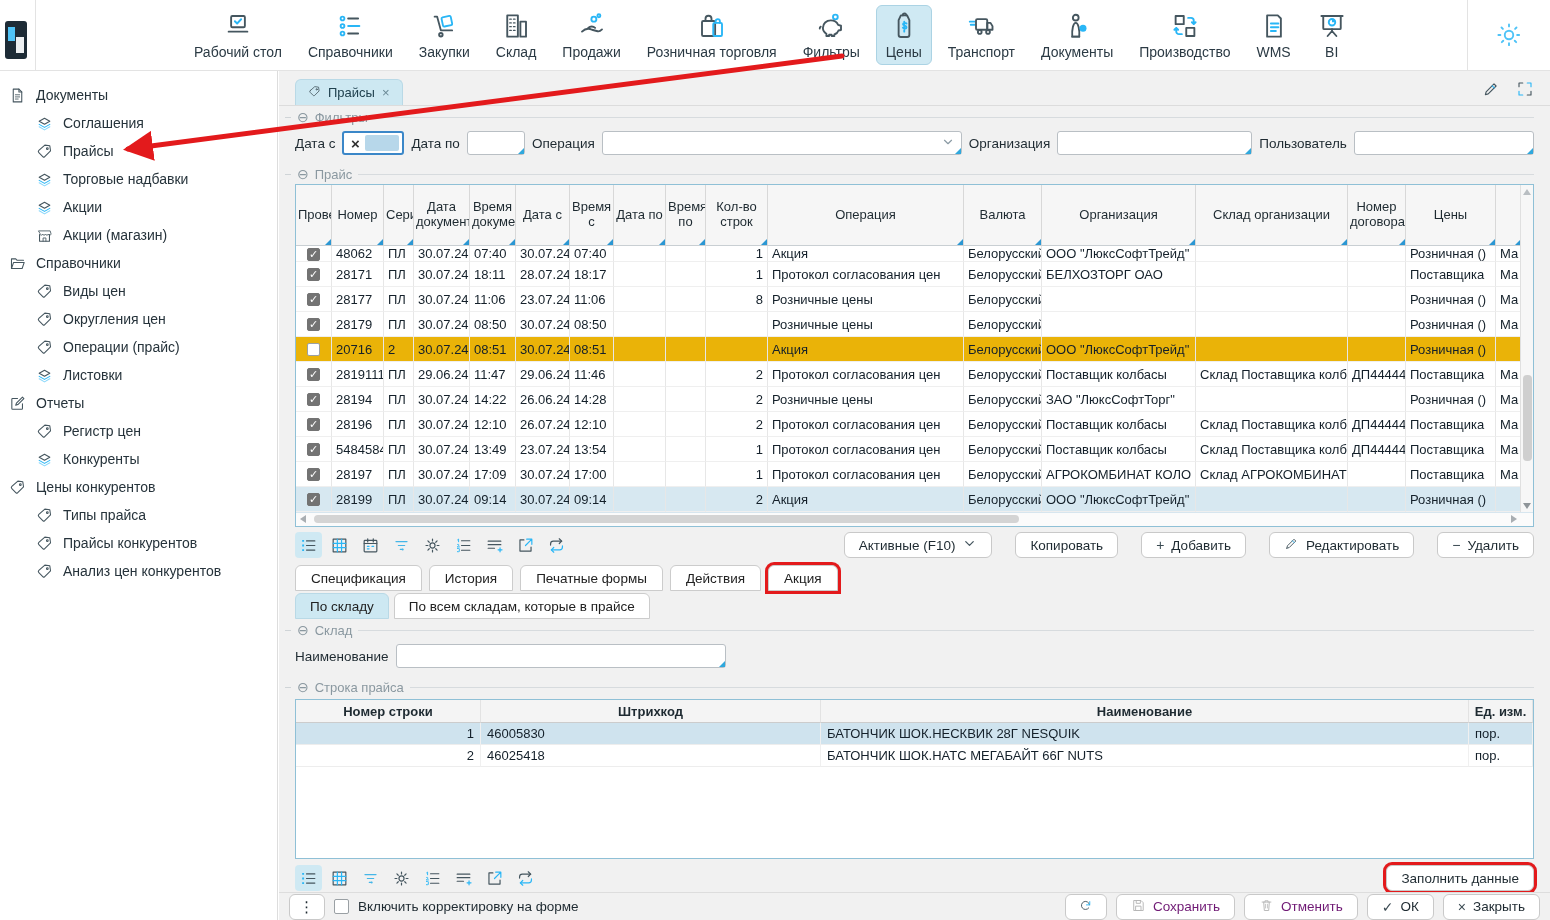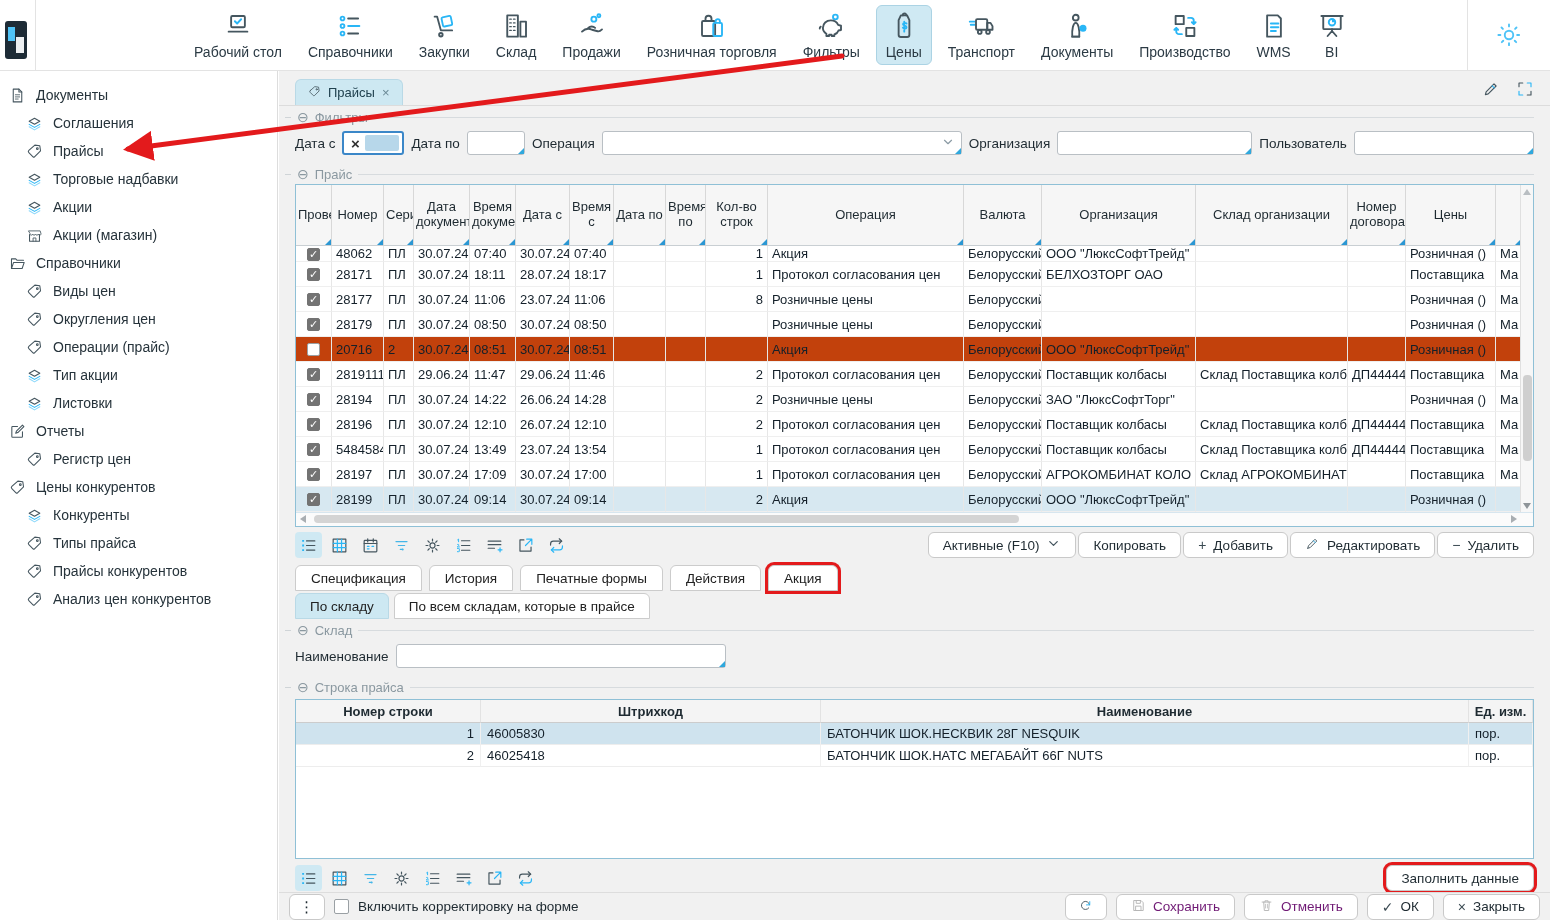--- a/index.html
+++ b/index.html
@@ -27,21 +27,21 @@
   .tright{margin-left:auto;display:flex;align-items:center;height:70px}
   .tsep2{width:1px;height:70px;background:#e3e3e3}
   .theme{margin:0 26px 0 26px;width:30px;height:30px}
   .theme svg{width:30px;height:30px}
 
   
   .sidebar{position:absolute;top:71px;left:0;width:278px;height:849px;background:#fff;
            border-right:1px solid #ddd;padding-top:10px;box-sizing:border-box}
   .side-item{display:flex;align-items:center;gap:10px;height:28px;padding-left:9px;cursor:pointer;
              color:#26333b;font-size:14px;white-space:nowrap}
-  .side-item.lvl1{padding-left:26px}
+  .side-item.lvl1{padding-left:36px}
   .side-item .si{width:17px;height:17px;flex:none}
   .side-item .si svg{width:17px;height:17px}
 
   
   .main{position:absolute;top:71px;left:279px;width:1271px;height:849px;background:#f1f1f1;box-sizing:border-box}
   .tabbar{height:26px;margin-top:8px;padding-left:16px;display:flex;align-items:flex-end;position:relative;border-bottom:1px solid #dcdcdc}
   .page-tab{background:#cde8f2;border:1px solid #b9d9e6;border-bottom:none;border-radius:6px 6px 0 0;
             height:25px;display:flex;align-items:center;gap:7px;padding:0 12px;font-size:13px;color:#20414f;cursor:pointer}
   .page-tab .tabic svg{width:13px;height:13px}
   .tabx{color:#6a8996;font-size:13px;cursor:pointer}
@@ -69,21 +69,21 @@
 
   .table-frame{margin:2px 16px 0;border:1px solid #8fc0d6;background:#fff;position:relative;box-sizing:border-box}
   .grid{border-collapse:separate;border-spacing:0;table-layout:fixed;font-size:13px;width:1226px}
   .grid th{font-weight:400;background:#f6f6f6;border-right:1px solid #d8d8d8;border-bottom:1px solid #c9cfd3;
            padding:1px 2px;position:relative;color:#1e2a31;line-height:1.12;overflow:hidden;height:58px;
            vertical-align:middle;text-align:center;cursor:pointer}
   .grid th::after{content:"";position:absolute;right:0;bottom:0;border-style:solid;border-width:0 0 6px 6px;
                   border-color:transparent transparent #2b97d3 transparent}
   .grid td{border-right:1px solid #e7e7e7;border-bottom:1px solid #efefef;padding:0 4px;white-space:nowrap;
            overflow:hidden;height:24px;background:#fff;color:#14202a}
-  .grid tr.hl-green td{background:#c2410c}
+  .grid tr.hl-green td{background:#eab308}
   .grid tr.hl-sel td{background:#d7e8f1}
   .grid tr.clip td{height:15px;vertical-align:bottom}
   td.num{text-align:right}
   .cbx{width:13px;height:13px;margin:0 auto;border:1px solid #9aa0a4;border-radius:2px;background:#fff;position:relative;box-sizing:border-box}
   .cbx.on{background:#737373;border-color:#737373}
   .cbx.on::after{content:"\2713";color:#fff;font-size:11px;position:absolute;left:1px;top:-1px}
 
   .vscroll{position:absolute;top:0;right:0;width:12px;bottom:13px;background:#f7f7f7;border-left:1px solid #e0e0e0}
   .vup,.vdn{position:absolute;left:2px;width:0;height:0;border-left:4px solid transparent;border-right:4px solid transparent}
   .vup{top:4px;border-bottom:6px solid #b9bec2}
@@ -92,21 +92,21 @@
   .hscroll{height:13px;border-top:1px solid #d7e6ef;background:#fbfbfb;position:relative}
   .hleft,.hright{position:absolute;top:2px;width:0;height:0;border-top:4px solid transparent;border-bottom:4px solid transparent}
   .hleft{left:4px;border-right:6px solid #a9aeb2}
   .hright{right:16px;border-left:6px solid #a9aeb2}
   .hthumb{position:absolute;left:18px;top:2px;height:8px;width:57%;border-radius:4px;background:#d4d4d4}
 
   .tools-row{display:flex;align-items:center;gap:4px;padding:5px 16px 3px}
   .ticon{width:27px;height:26px;display:flex;align-items:center;justify-content:center;border-radius:4px;cursor:pointer}
   .ticon svg{width:19px;height:19px}
   .ticon.active{background:#cfe9f3}
-  .tbtns{margin-left:auto;display:flex;gap:2px}
+  .tbtns{margin-left:auto;display:flex;gap:23px}
   .btn{height:26px;border:1px solid #c9c9c9;border-radius:6px;background:#fff;display:flex;align-items:center;
        gap:7px;padding:0 14px;font-size:13.5px;color:#1e2a31;cursor:pointer;box-sizing:border-box;white-space:nowrap}
   .btn .bic svg{width:15px;height:15px}
   .btn .mark{font-size:14px;color:#3a4a52}
   .btn.disabled{color:#701a75}
   .btn.disabled svg{stroke:#b5b5b5}
 
   .dtabs{display:flex;gap:7px;padding:4px 16px 0}
   .dtab{height:24px;padding:0 15px;background:#fff;border:1px solid #ccc;border-radius:6px 6px 0 0;
         display:flex;align-items:center;font-size:13.5px;cursor:pointer;white-space:nowrap}
@@ -347,58 +347,50 @@
           <circle cx="16" cy="8" r="1.2"></circle>
         </svg></span>
       <span>Операции (прайс)</span>
     </div>
     <div class="side-item lvl1">
       <span class="si"><svg viewBox="0 0 24 24">
           <path d="M12 4.5l7.5 4.3L12 13.1 4.5 8.8z"></path>
           <path class="cy" d="M4.5 13.2l7.5 4.3 7.5-4.3"></path>
           <path class="cy" d="M4.5 16.7l7.5 4.3 7.5-4.3" opacity="0.55"></path>
         </svg></span>
-      <span>Тип акции</span>
+      <span>Листовки</span>
+    </div>
+    <div class="side-item">
+      <span class="si"><svg viewBox="0 0 24 24">
+          <path d="M19 12.5V19a1 1 0 01-1 1H5a1 1 0 01-1-1V6a1 1 0 011-1h7"></path>
+          <path d="M9.5 14.5l1-3L19 3l2 2-8.5 8.5z"></path>
+        </svg></span>
+      <span>Отчеты</span>
+    </div>
+    <div class="side-item lvl1">
+      <span class="si"><svg viewBox="0 0 24 24">
+          <path d="M4 10.5L12.5 3l7 1 1 7-8.5 8.5a1.5 1.5 0 01-2.1 0L4 13.6a2.2 2.2 0 010-3.1z"></path>
+          <circle cx="16" cy="8" r="1.2"></circle>
+        </svg></span>
+      <span>Регистр цен</span>
     </div>
     <div class="side-item lvl1">
       <span class="si"><svg viewBox="0 0 24 24">
           <path d="M12 4.5l7.5 4.3L12 13.1 4.5 8.8z"></path>
           <path class="cy" d="M4.5 13.2l7.5 4.3 7.5-4.3"></path>
           <path class="cy" d="M4.5 16.7l7.5 4.3 7.5-4.3" opacity="0.55"></path>
         </svg></span>
-      <span>Листовки</span>
+      <span>Конкуренты</span>
     </div>
     <div class="side-item">
-      <span class="si"><svg viewBox="0 0 24 24">
-          <path d="M19 12.5V19a1 1 0 01-1 1H5a1 1 0 01-1-1V6a1 1 0 011-1h7"></path>
-          <path d="M9.5 14.5l1-3L19 3l2 2-8.5 8.5z"></path>
-        </svg></span>
-      <span>Отчеты</span>
-    </div>
-    <div class="side-item lvl1">
       <span class="si"><svg viewBox="0 0 24 24">
           <path d="M4 10.5L12.5 3l7 1 1 7-8.5 8.5a1.5 1.5 0 01-2.1 0L4 13.6a2.2 2.2 0 010-3.1z"></path>
           <circle cx="16" cy="8" r="1.2"></circle>
         </svg></span>
-      <span>Регистр цен</span>
-    </div>
-    <div class="side-item">
-      <span class="si"><svg viewBox="0 0 24 24">
-          <path d="M4 10.5L12.5 3l7 1 1 7-8.5 8.5a1.5 1.5 0 01-2.1 0L4 13.6a2.2 2.2 0 010-3.1z"></path>
-          <circle cx="16" cy="8" r="1.2"></circle>
-        </svg></span>
       <span>Цены конкурентов</span>
-    </div>
-    <div class="side-item lvl1">
-      <span class="si"><svg viewBox="0 0 24 24">
-          <path d="M12 4.5l7.5 4.3L12 13.1 4.5 8.8z"></path>
-          <path class="cy" d="M4.5 13.2l7.5 4.3 7.5-4.3"></path>
-          <path class="cy" d="M4.5 16.7l7.5 4.3 7.5-4.3" opacity="0.55"></path>
-        </svg></span>
-      <span>Конкуренты</span>
     </div>
     <div class="side-item lvl1">
       <span class="si"><svg viewBox="0 0 24 24">
           <path d="M4 10.5L12.5 3l7 1 1 7-8.5 8.5a1.5 1.5 0 01-2.1 0L4 13.6a2.2 2.2 0 010-3.1z"></path>
           <circle cx="16" cy="8" r="1.2"></circle>
         </svg></span>
       <span>Типы прайса</span>
     </div>
     <div class="side-item lvl1">
       <span class="si"><svg viewBox="0 0 24 24">

